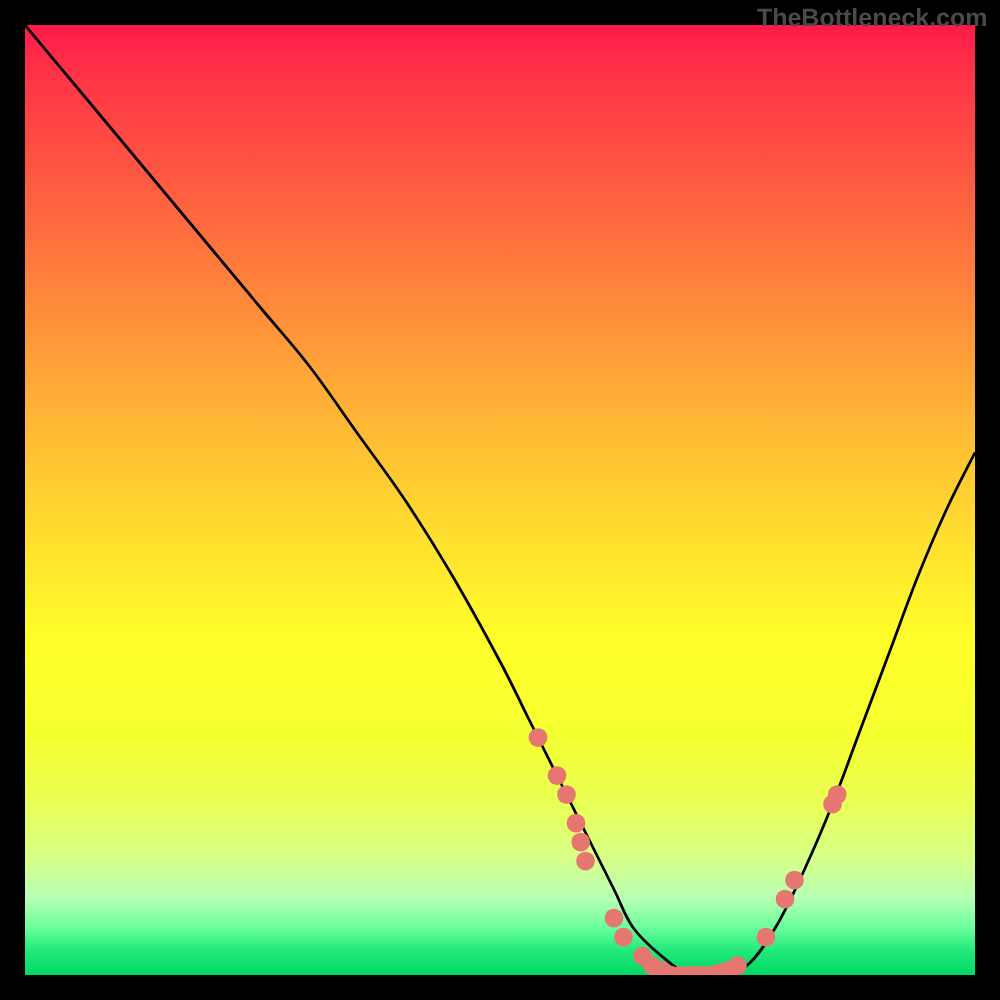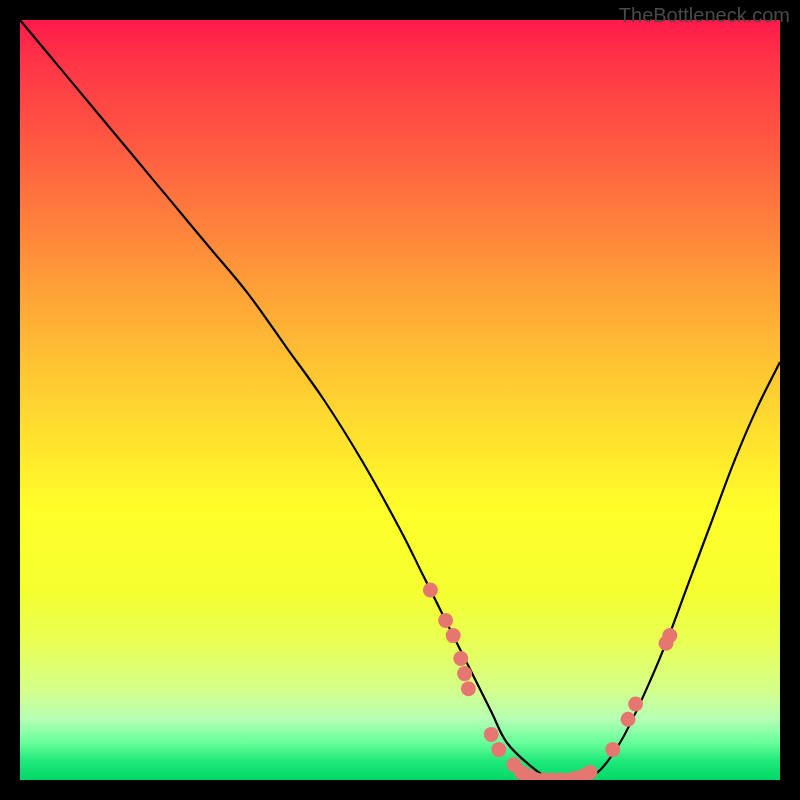--- a/index.html
+++ b/index.html
@@ -34,21 +34,21 @@
       #20e87a 97.5%,
       #00d865 100%
     );
   }
   .watermark {
     position: absolute;
     top: 4px;
     right: 10px;
     color: #4a4a4a;
     font-size: 20px;
-    font-weight: 400;
+    font-weight: 700;
     z-index: 10;
   }
   svg.curve {
     position: absolute;
     left: 0;
     top: 0;
     width: 100%;
     height: 100%;
     z-index: 2;
   }

